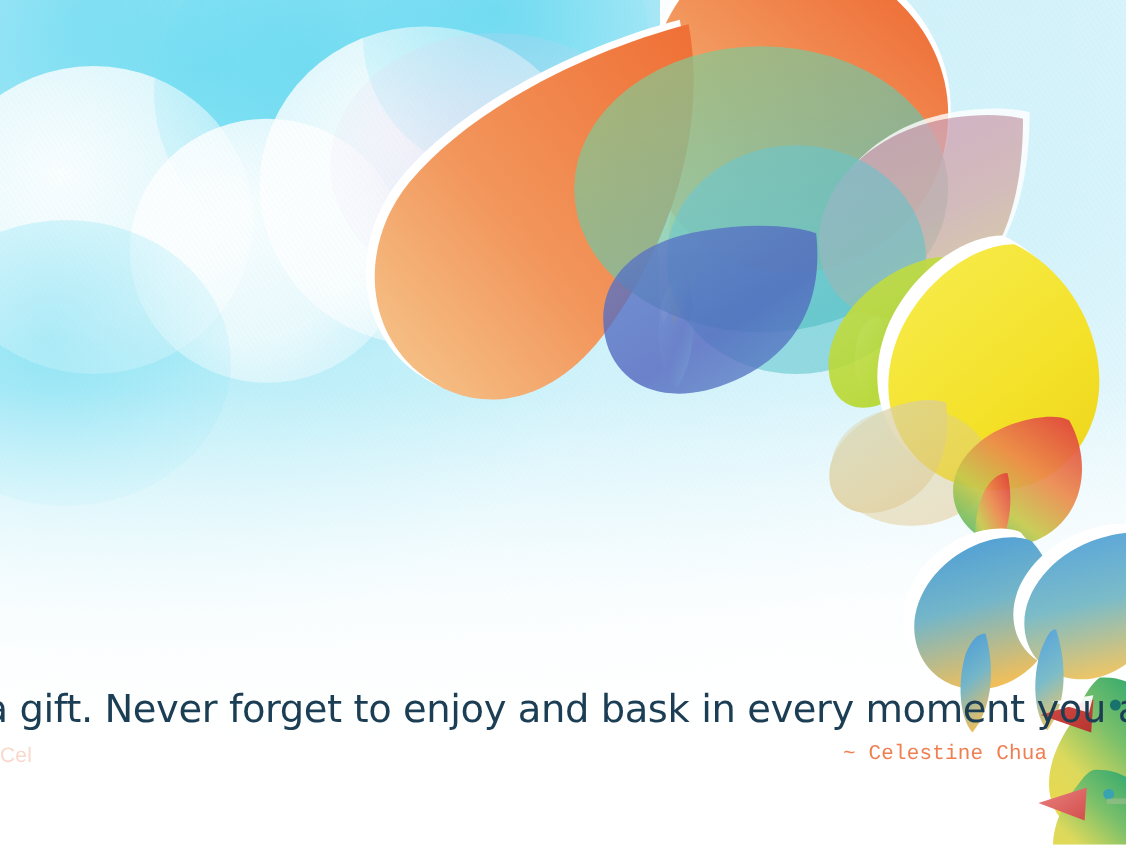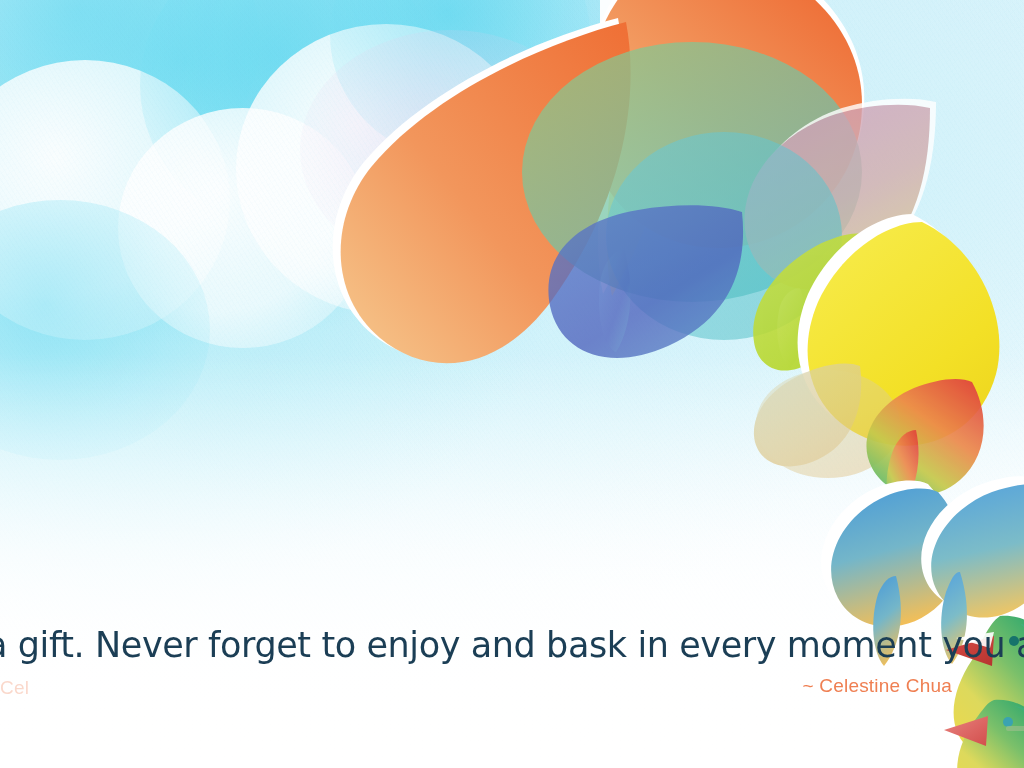--- a/index.html
+++ b/index.html
@@ -81,21 +81,21 @@
     letter-spacing: -0.4px;
     color: #1b3e55;
     line-height: 1;
   }
   .attrib {
     position: absolute;
     left: 0;
     top: 676px;
     width: 952px;
     text-align: right;
-    font-family: Liberation Sans, sans-serif;
+    font-family: Liberation Mono, monospace;
     font-size: 19px;
     color: #ef7f52;
     letter-spacing: 0.2px;
     line-height: 1;
   }
   .attrib-ghost {
     position: absolute;
     left: 0;
     top: 678px;
     width: 1010px;

